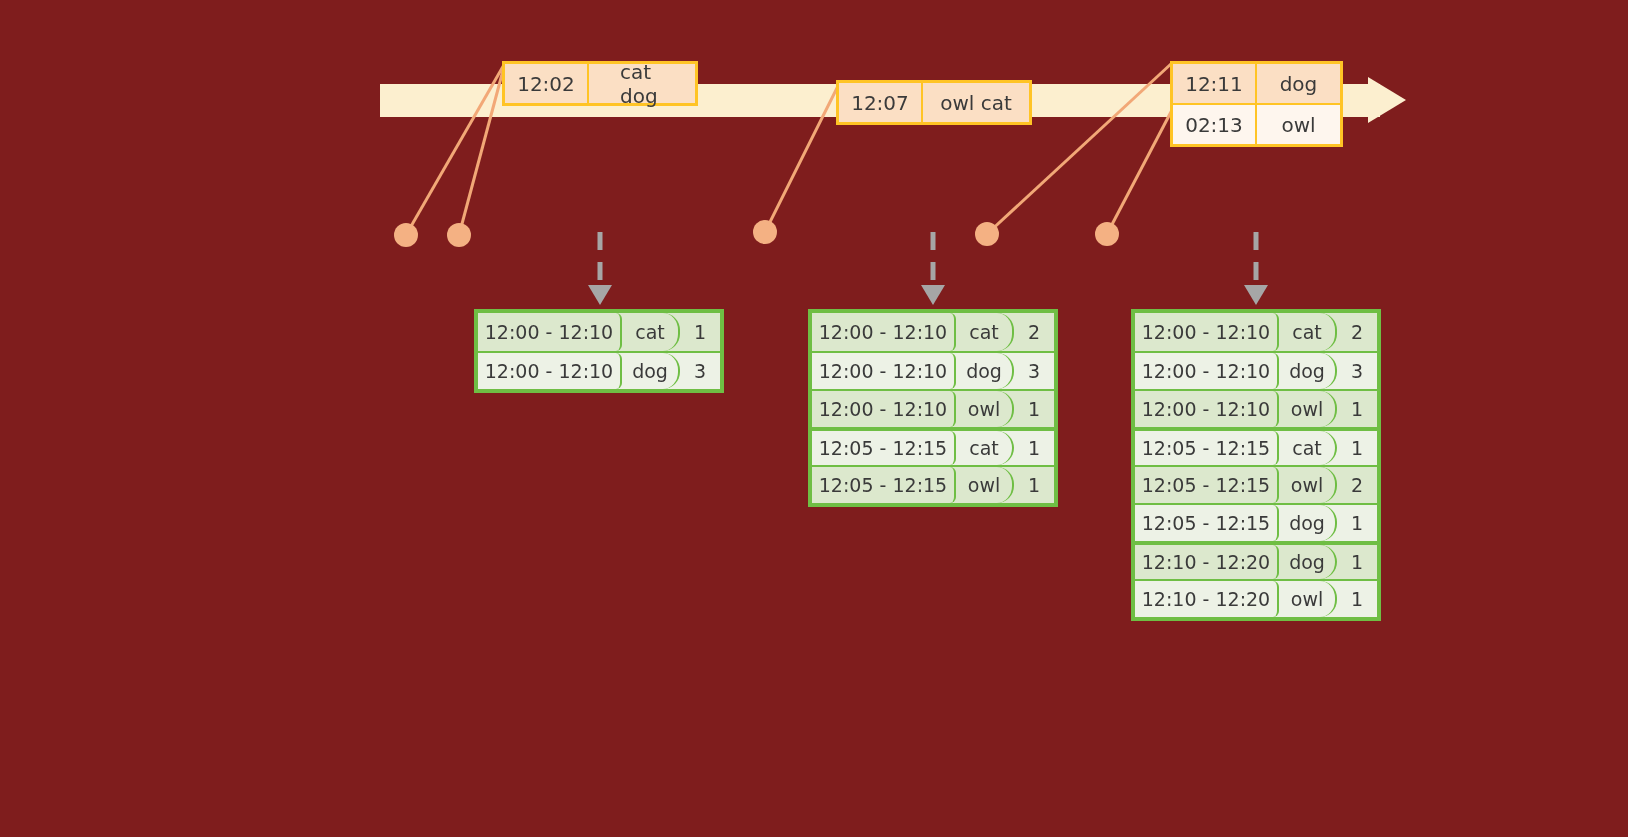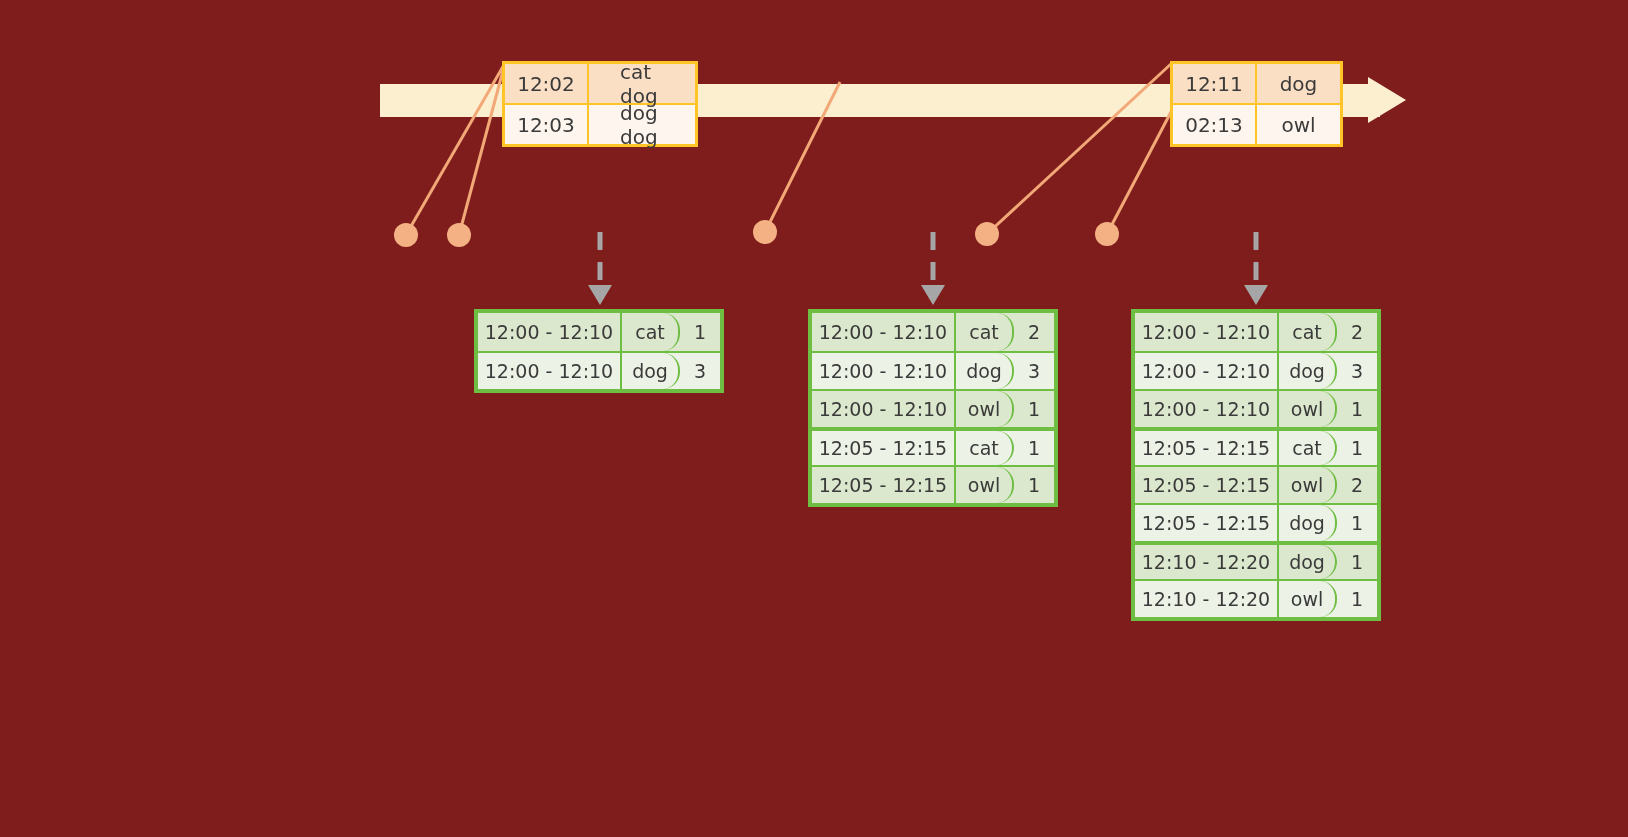--- a/index.html
+++ b/index.html
@@ -106,20 +106,21 @@
   .rt-row + .rt-row { border-top: 2px solid #6FBE44; }
   .rt-row.group-sep { border-top: 4px solid #6FBE44; }
   .rt-win {
     display: flex;
     align-items: center;
     justify-content: center;
     font-size: 19px;
     color: #3A3A3A;
     border-right: 2px solid #6FBE44;
     box-sizing: border-box;
+    border-radius: 6px;
   }
   .rt-word {
     display: flex;
     align-items: center;
     justify-content: center;
     width: 58px;
     font-size: 19px;
     color: #3A3A3A;
     border-right: 2px solid #6FBE44;
     box-sizing: border-box;
@@ -173,26 +174,28 @@
         <line x1="1256" y1="232" x2="1256" y2="289" stroke="#A6A6A6" stroke-width="5" stroke-dasharray="18 12"></line>
         <polygon points="1244,285 1268,285 1256,305" fill="#A6A6A6"></polygon>
       </g>
   </svg>
 
   <div class="event-box" id="event-box-1">
     <div class="event-row first">
       <div class="ev-time">12:02</div>
       <div class="ev-words">cat dog</div>
     </div>
-    <div class="event-row alt">
-      <div class="ev-time">12:03</div>
-      <div class="ev-words">dog dog</div>
-    </div>
   </div>
 
+  <div class="event-box" id="event-box-2">
+    <div class="event-row first">
+      <div class="ev-time">12:07</div>
+      <div class="ev-words">owl cat</div>
+    </div>
+  </div>
 
   <div class="event-box" id="event-box-3">
     <div class="event-row first">
       <div class="ev-time">12:11</div>
       <div class="ev-words">dog</div>
     </div>
     <div class="event-row alt">
       <div class="ev-time">02:13</div>
       <div class="ev-words">owl</div>
     </div>

